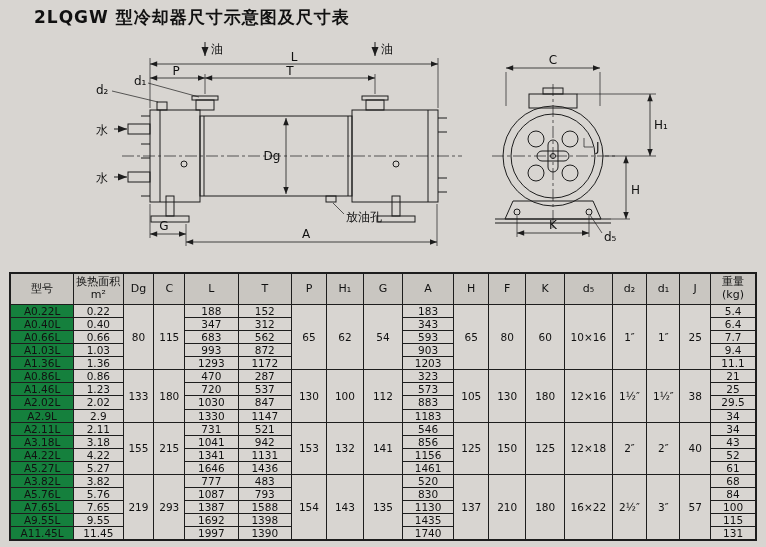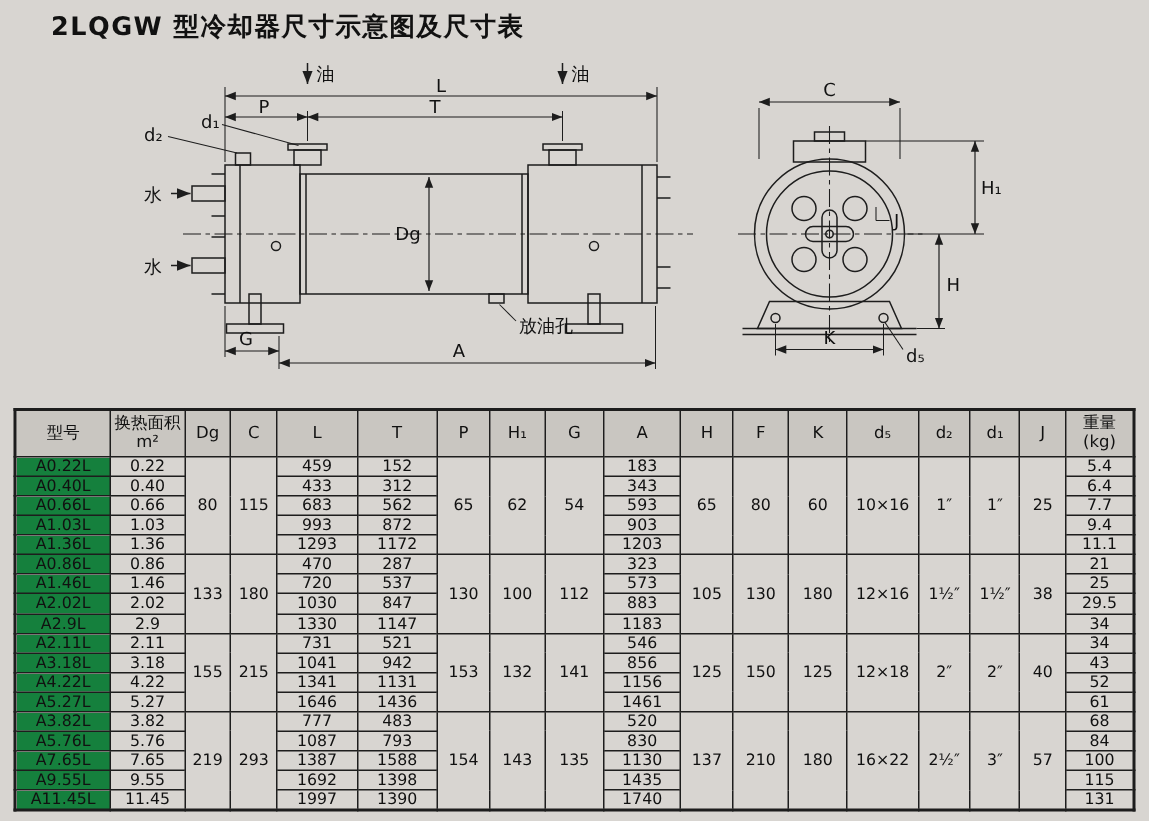--- a/index.html
+++ b/index.html
@@ -226,39 +226,39 @@
           <th>重量
 (kg)</th>
         </tr>
     </thead>
     <tbody>
         <tr>
           <td class="col-model">A0.22L</td>
           <td>0.22</td>
           <td rowspan="5">80</td>
           <td rowspan="5">115</td>
-          <td>459</td>
+          <td>188</td>
           <td>152</td>
           <td rowspan="5">65</td>
           <td rowspan="5">62</td>
           <td rowspan="5">54</td>
           <td>183</td>
           <td rowspan="5">65</td>
           <td rowspan="5">80</td>
           <td rowspan="5">60</td>
           <td rowspan="5">10×16</td>
           <td rowspan="5">1″</td>
           <td rowspan="5">1″</td>
           <td rowspan="5">25</td>
           <td>5.4</td>
         </tr>
         <tr>
           <td class="col-model">A0.40L</td>
           <td>0.40</td>
-          <td>433</td>
+          <td>347</td>
           <td>312</td>
           <td>343</td>
           <td>6.4</td>
         </tr>
         <tr>
           <td class="col-model">A0.66L</td>
           <td>0.66</td>
           <td>683</td>
           <td>562</td>
           <td>593</td>
@@ -295,21 +295,21 @@
           <td rowspan="4">130</td>
           <td rowspan="4">180</td>
           <td rowspan="4">12×16</td>
           <td rowspan="4">1½″</td>
           <td rowspan="4">1½″</td>
           <td rowspan="4">38</td>
           <td>21</td>
         </tr>
         <tr>
           <td class="col-model">A1.46L</td>
-          <td>1.46</td>
+          <td>1.23</td>
           <td>720</td>
           <td>537</td>
           <td>573</td>
           <td>25</td>
         </tr>
         <tr>
           <td class="col-model">A2.02L</td>
           <td>2.02</td>
           <td>1030</td>
           <td>847</td>

